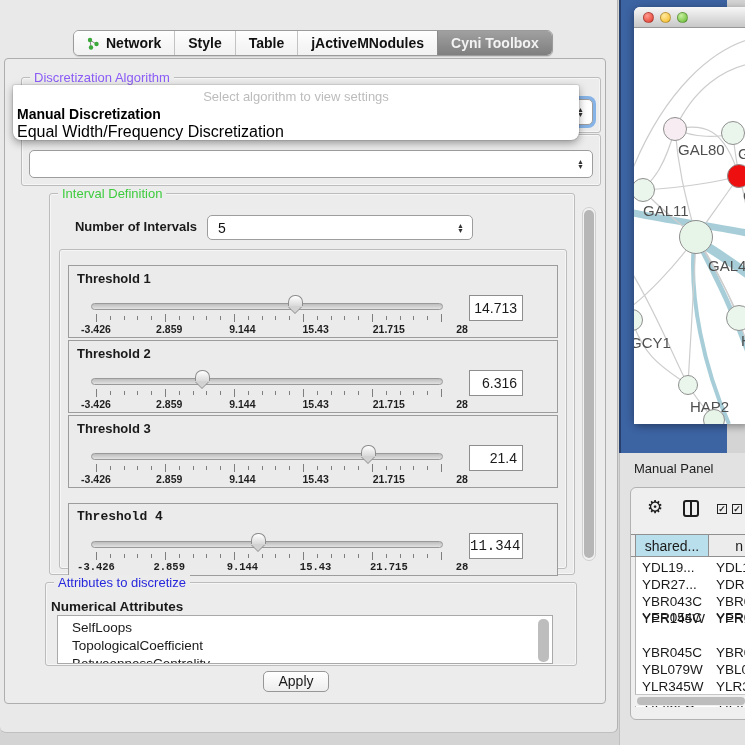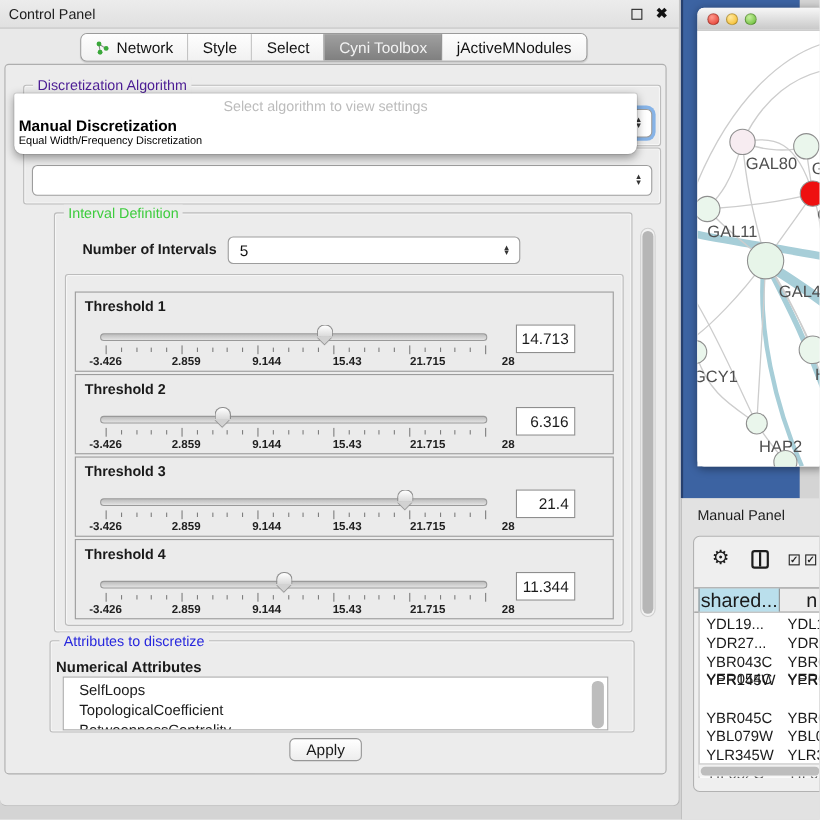--- a/index.html
+++ b/index.html
@@ -16,46 +16,46 @@
   .abs{position:absolute;}
 
   
   #control-window{left:0;top:0;width:618px;height:733px;background:#e9e9e9;border-right:1px solid #b3b3b3;border-bottom:1px solid #bfbfbf;border-radius:0 0 6px 6px;}
   #titlebar{left:0;top:0;width:100%;height:26px;background:linear-gradient(#ececec,#e0e0e0);border-bottom:1px solid #c2c2c2;}
   #titlebar .title{position:absolute;left:8px;top:5px;font-size:13px;color:#1c1c1c;}
   #float-btn{position:absolute;right:33px;top:8px;width:10px;height:10px;border:1.5px solid #2b2b2b;background:transparent;}
   #close-btn{position:absolute;right:10px;top:4px;font-size:13px;font-weight:bold;color:#111;}
 
   
-  .seg-group{display:flex;border:1px solid #9b9b9b;border-radius:6px;overflow:hidden;background:#fff;box-shadow:0 1px 1px rgba(0,0,0,.12);}
+  .seg-group{display:flex;border:1px solid #9b9b9b;border-radius:6px;overflow:hidden;background:#fff;box-shadow:0 1px 1px rgba(0,0,0,.12);font-weight:bold;}
   .seg{font-size:14px;padding:0 13px;background:linear-gradient(#fefefe,#f1f1f1);color:#111;display:flex;align-items:center;white-space:nowrap;}
   .seg+.seg{border-left:1px solid #c3c3c3;}
   .seg.active{background:linear-gradient(#a0a0a0,#7f7f7f);color:#f3f3f3;border-left-color:#8a8a8a;}
   .seg.active+.seg{border-left:1px solid #8a8a8a;}
   #top-tabs{left:73px;top:30px;height:26px;}
   #net-tab-icon{width:13px;height:13px;margin-right:6px;}
 
   
   #main-panel{left:4px;top:58px;width:602px;height:646px;background:#ececec;border:1px solid #aeaeae;border-radius:4px;}
 
   .groupbox{position:absolute;border:1px solid #bcbcbc;border-radius:3px;box-shadow:inset 0 0 0 1px rgba(255,255,255,.55);}
-  .groupbox>.gb-label{position:absolute;top:-8px;left:8px;background:#ececec;padding:0 4px;font-size:13px;line-height:15px;color:#4c1d95;}
+  .groupbox>.gb-label{position:absolute;top:-8px;left:8px;background:#ececec;padding:0 4px;font-size:13px;line-height:15px;color:#8b5cf6;}
   .gb-label.green{color:var(--title-green);}
   .gb-label.blue{color:var(--title-blue);}
 
   .combo{position:absolute;background:#fff;border:1px solid #9d9d9d;border-radius:5px;font-size:14px;color:#111;}
   .combo .val{position:absolute;left:10px;top:50%;transform:translateY(-50%);white-space:nowrap;}
   .combo .stepper{position:absolute;right:8px;top:50%;transform:translateY(-50%);display:flex;flex-direction:column;align-items:center;font-size:7px;line-height:5px;color:#333;}
   .combo.focused{box-shadow:0 0 0 3px rgba(100,160,230,.75);}
 
   
   #algo-popup{left:8px;top:26px;width:566px;height:55px;background:#fff;border-radius:2px 2px 8px 8px;box-shadow:0 3px 9px rgba(0,0,0,.38),0 0 0 1px rgba(0,0,0,.08);z-index:50;}
   #algo-popup .prompt{position:absolute;left:0;right:0;top:4px;text-align:center;font-size:13px;color:#bcbcbc;}
   #algo-popup .opt1{position:absolute;left:4px;top:21px;font-size:14px;font-weight:bold;color:#000;}
-  #algo-popup .opt2{position:absolute;left:4px;top:38px;font-size:10px;color:#000;}
+  #algo-popup .opt2{position:absolute;left:4px;top:38px;font-size:16px;color:#000;}
 
   
   .vscroll{background:#f2f2f2;border:1px solid #cfcfcf;border-radius:7px;}
   .vscroll .thumb{position:absolute;left:1px;right:1px;top:2px;bottom:2px;background:#b6b6b6;border-radius:6px;}
 
   
   .tbox{position:absolute;left:8px;width:490px;height:73px;background:#ebebeb;border:1px solid #9c9c9c;}
   .tbox .t-label{position:absolute;left:8px;top:5px;font-size:13px;font-weight:bold;}
   .tbox .t-track{position:absolute;left:22px;top:37px;width:352px;height:7px;background:linear-gradient(#bdbdbd,#e2e2e2);border:1px solid #999;border-radius:4px;}
   .tbox .t-thumb{position:absolute;top:29px;width:15px;height:11px;background:linear-gradient(#ffffff,#d9d9d9);border:1px solid #8d8d8d;border-bottom:none;border-radius:7px 7px 0 0;}
@@ -89,63 +89,58 @@
   .net-label{position:absolute;font-size:15px;color:#4f4f4f;white-space:nowrap;}
 
   
   #table-strip{left:619px;top:453px;width:126px;height:292px;background:#e2e2e2;border-left:1px solid #c0c0c0;}
   #table-strip .panel-title{position:absolute;left:14px;top:8px;font-size:13px;color:#1c1c1c;}
   #table-container{position:absolute;left:10px;top:34px;width:116px;height:233px;background:#efefef;border:1px solid #b2b2b2;border-radius:6px 0 0 6px;overflow:hidden;}
   #tbl-gear{position:absolute;left:16px;top:8px;font-size:18px;color:#1d1d1d;}
   #tbl-col-icon{position:absolute;left:52px;top:12px;width:16px;height:17px;border:2px solid #1d1d1d;border-radius:3px;}
   #tbl-col-icon::after{content:"";position:absolute;left:5px;top:0;width:2px;height:13px;background:#1d1d1d;}
   .chk{position:absolute;top:16px;width:10px;height:10px;border:1.5px solid #222;font-size:9px;line-height:9px;text-align:center;color:#222;font-weight:bold;}
-  #tbl-header{position:absolute;left:0;top:46px;width:100%;height:23px;background:#ececec;border-top:1px solid #909090;border-bottom:1px solid #909090;font-size:18px;}
+  #tbl-header{position:absolute;left:0;top:46px;width:100%;height:23px;background:#ececec;border-top:1px solid #909090;border-bottom:1px solid #909090;font-size:14px;}
   #tbl-header .c1{position:absolute;left:4px;top:0;width:74px;height:100%;background:var(--thead-blue);border-left:1px solid #8f8f8f;border-right:1px solid #8f8f8f;text-align:center;line-height:22px;}
   #tbl-header .c2{position:absolute;left:79px;top:0;right:0;height:100%;line-height:22px;text-align:right;padding-right:2px;}
   #tbl-rows{position:absolute;left:4px;top:69px;right:0;bottom:12px;background:#fff;border-left:1px solid #b5b5b5;overflow:hidden;padding-left:18px;}
   .trow{position:absolute;left:0;width:100%;height:17px;font-size:13.5px;line-height:17px;}
   .trow .c1{position:absolute;left:6px;}
   .trow .c2{position:absolute;left:80px;}
   #tbl-hscroll{position:absolute;left:4px;right:0;bottom:13px;height:12px;background:#f1f1f1;border-top:1px solid #c6c6c6;}
   #tbl-hscroll .thumb{position:absolute;left:2px;top:2px;width:108px;height:8px;background:#bdbdbd;border-radius:4px;}
 </style>
 </head>
 <body>
 
 <div id="control-window" class="abs">
 
-  <div id="titlebar" class="abs">
-    <span class="title">Control Panel</span>
-    <span id="float-btn"></span>
-    <span id="close-btn">✖</span>
-  </div>
 
   <div id="top-tabs" class="abs seg-group">
     <div class="seg">
       <svg id="net-tab-icon" viewBox="0 0 13 13">
         <line x1="3" y1="3" x2="9" y2="7" stroke="#8a8a8a" stroke-width="1"></line>
         <line x1="3" y1="3" x2="4" y2="10" stroke="#8a8a8a" stroke-width="1"></line>
         <circle cx="3" cy="3" r="2.2" fill="#3aa83a"></circle>
         <circle cx="9.5" cy="7" r="2.2" fill="#3aa83a"></circle>
         <circle cx="4" cy="10.5" r="2.2" fill="#3aa83a"></circle>
       </svg>
       <span>Network</span>
     </div>
     <div class="seg">
         <span>Style</span>
       </div>
     <div class="seg">
-        <span>Select</span>
+        <span>Table</span>
+      </div>
+    <div class="seg">
+        <span>jActiveMNodules</span>
       </div>
     <div class="seg active">
         <span>Cyni Toolbox</span>
-      </div>
-    <div class="seg">
-        <span>jActiveMNodules</span>
       </div>
   </div>
 
   <div id="main-panel" class="abs">
 
     <div class="groupbox" style="left:16px;top:18px;width:580px;height:56px;">
       <span class="gb-label">Discretization Algorithm</span>
     </div>
     <div class="combo focused" style="left:24px;top:40px;width:564px;height:26px;">
       <span class="stepper">
@@ -307,21 +302,21 @@
           <div class="t-ticklabels">
             <span style="left: 0%;">-3.426</span>
             <span style="left: 20%;">2.859</span>
             <span style="left: 40%;">9.144</span>
             <span style="left: 60%;">15.43</span>
             <span style="left: 80%;">21.715</span>
             <span style="left: 100%;">28</span>
           </div>
           <div class="t-field">21.4</div>
         </div>
-        <div class="tbox" style="top: 240px;">
+        <div class="tbox" style="top: 253px; font-family: Liberation Mono, monospace;">
           <div class="t-label">Threshold 4</div>
           <div class="t-track"></div>
           <div class="t-thumb" style="left: 181.648px;"></div>
           <div class="t-ticks">
             <i class="major" style="left: 0%;"></i>
             <i class="minor" style="left: 4%;"></i>
             <i class="minor" style="left: 8%;"></i>
             <i class="minor" style="left: 12%;"></i>
             <i class="minor" style="left: 16%;"></i>
             <i class="major" style="left: 20%;"></i>

